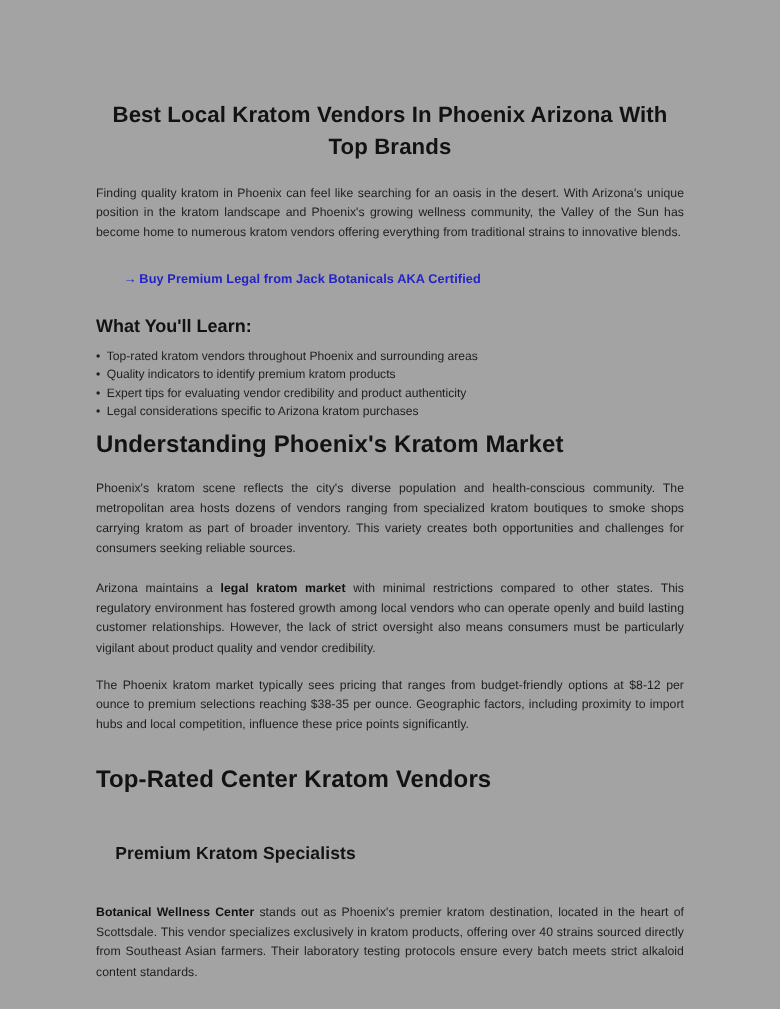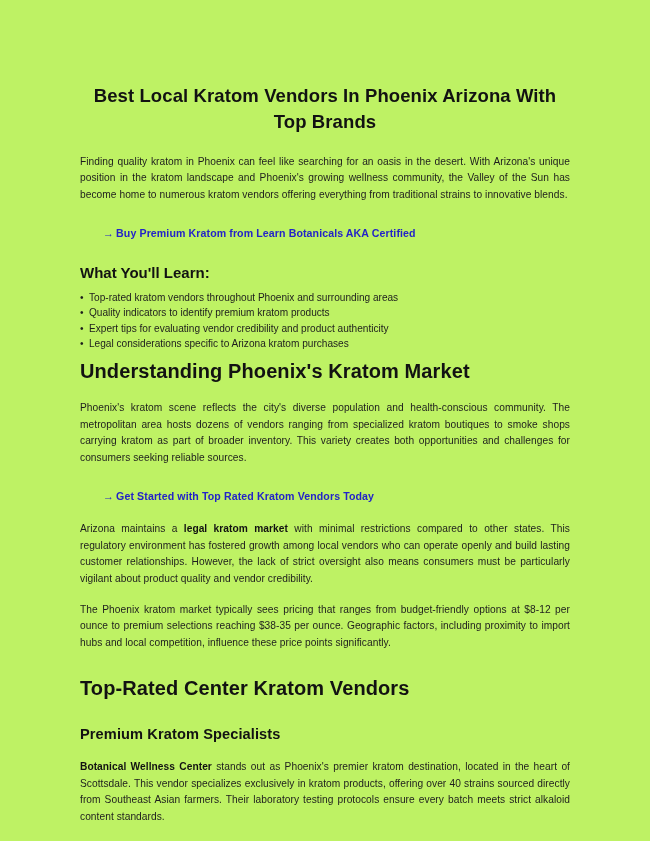--- a/index.html
+++ b/index.html
@@ -11,21 +11,21 @@
     width: 650px;
     height: 841px;
     font-family: "Liberation Sans", sans-serif;
     color: #1a1a1a;
     -webkit-font-smoothing: antialiased;
   }
   .page {
     width: 650px;
     height: 841px;
     position: relative;
-    background: #bef264;
+    background: #a3a3a3;
     box-sizing: border-box;
     padding: 0;
     overflow: hidden;
   }
   .content {
     position: absolute;
     left: 80px;
     top: 0;
     width: 490px;
   }
@@ -95,59 +95,56 @@
     font-weight: bold;
     margin: 0;
     padding-top: 9px;
     color: #121212;
     letter-spacing: 0.1px;
   }
   h2.section-head.spaced { padding-top: 26px; }
   h3.sub-head {
     font-size: 14.6px;
     font-weight: bold;
-    margin: 0;
+    margin: 16px;
     padding-top: 26px;
     color: #121212;
     letter-spacing: 0.1px;
   }
   .para-gap { padding-top: 17px; }
   .para-gap-sm { padding-top: 14px; }
   b { font-weight: bold; color: #111111; }
 </style>
 </head>
 <body>
 
 <div class="page">
   <div class="content">
 
     <h1 class="doc-title">Best Local Kratom Vendors In Phoenix Arizona With Top Brands</h1>
 
     <p class="body-text first-para">Finding quality kratom in Phoenix can feel like searching for an oasis in the desert. With Arizona's unique position in the kratom landscape and Phoenix's growing wellness community, the Valley of the Sun has become home to numerous kratom vendors offering everything from traditional strains to innovative blends.</p>
 
     <div class="cta-wrap">
-      <a href="#" class="cta-link"><span class="cta-arrow">→</span><span>Buy Premium Kratom from Learn Botanicals AKA Certified</span></a>
+      <a href="#" class="cta-link"><span class="cta-arrow">→</span><span>Buy Premium Legal from Jack Botanicals AKA Certified</span></a>
     </div>
 
     <p class="learn-head">What You'll Learn:</p>
 
     <ul class="learn-list">
       <li>Top-rated kratom vendors throughout Phoenix and surrounding areas</li>
       <li>Quality indicators to identify premium kratom products</li>
       <li>Expert tips for evaluating vendor credibility and product authenticity</li>
       <li>Legal considerations specific to Arizona kratom purchases</li>
     </ul>
 
     <h2 class="section-head">Understanding Phoenix's Kratom Market</h2>
 
     <p class="body-text para-gap">Phoenix's kratom scene reflects the city's diverse population and health-conscious community. The metropolitan area hosts dozens of vendors ranging from specialized kratom boutiques to smoke shops carrying kratom as part of broader inventory. This variety creates both opportunities and challenges for consumers seeking reliable sources.</p>
 
-    <div class="cta-wrap">
-      <a href="#" class="cta-link"><span class="cta-arrow">→</span><span>Get Started with Top Rated Kratom Vendors Today</span></a>
-    </div>
 
     <p class="body-text para-gap"><span>Arizona maintains a </span><b>legal kratom market</b><span> with minimal restrictions compared to other states. This regulatory environment has fostered growth among local vendors who can operate openly and build lasting customer relationships. However, the lack of strict oversight also means consumers must be particularly vigilant about product quality and vendor credibility.</span></p>
 
     <p class="body-text para-gap-sm">The Phoenix kratom market typically sees pricing that ranges from budget-friendly options at $8-12 per ounce to premium selections reaching $38-35 per ounce. Geographic factors, including proximity to import hubs and local competition, influence these price points significantly.</p>
 
     <h2 class="section-head spaced">Top-Rated Center Kratom Vendors</h2>
 
     <h3 class="sub-head">Premium Kratom Specialists</h3>
 
     <p class="body-text para-gap"><b>Botanical Wellness Center</b><span> stands out as Phoenix's premier kratom destination, located in the heart of Scottsdale. This vendor specializes exclusively in kratom products, offering over 40 strains sourced directly from Southeast Asian farmers. Their laboratory testing protocols ensure every batch meets strict alkaloid content standards.</span></p>

